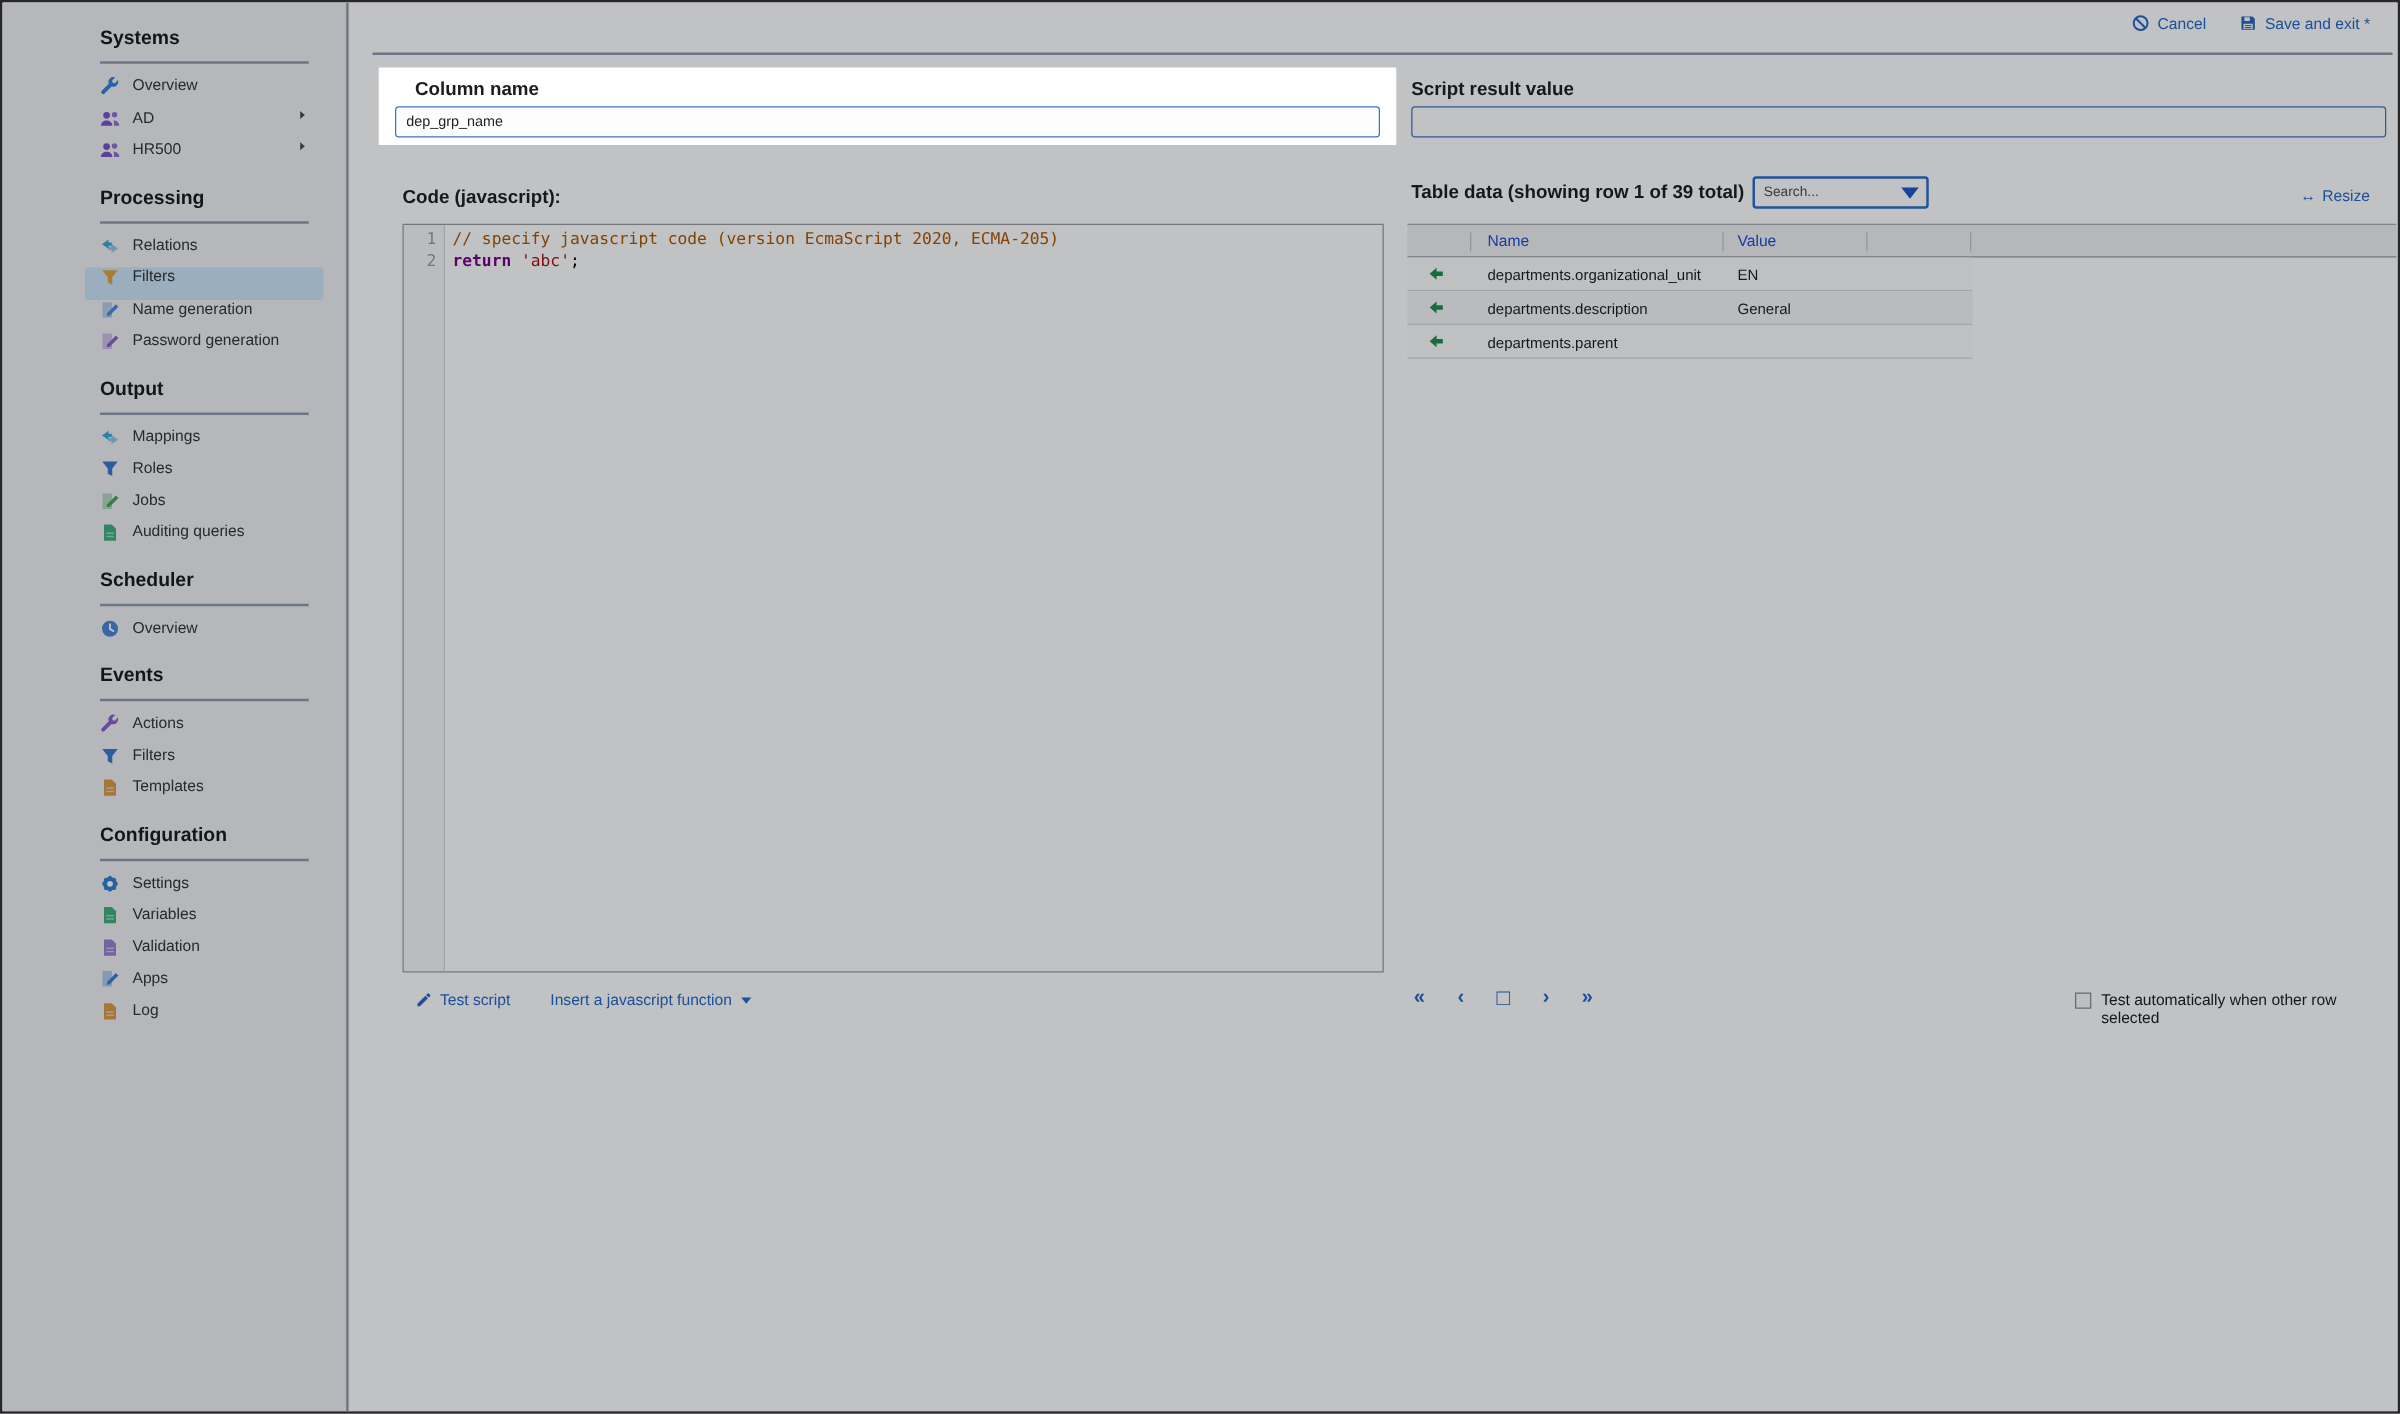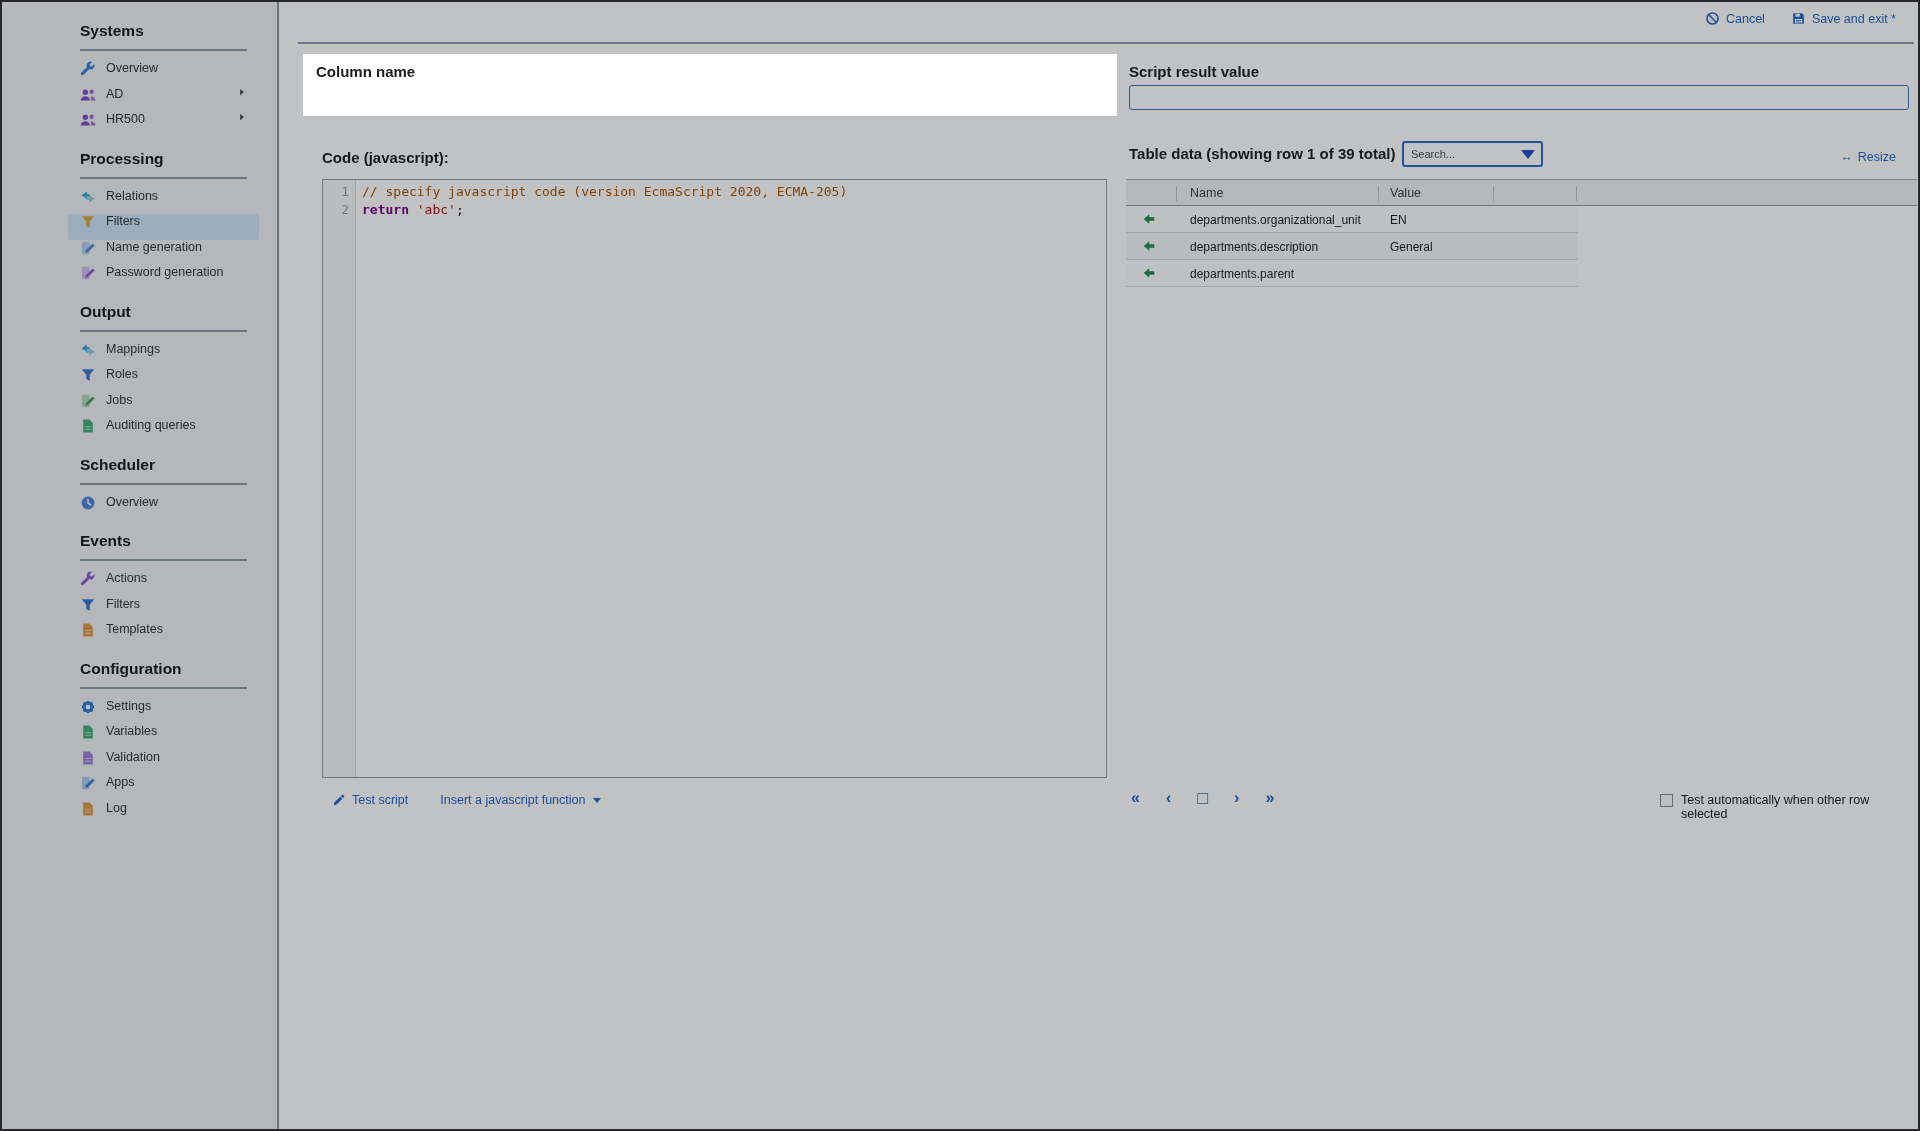--- a/index.html
+++ b/index.html
@@ -29,21 +29,21 @@
   .side-chevron svg{ width:10px; height:10px; }
   
   .main{ position:absolute; left:277px; top:0; right:0; bottom:0; background:#fff; }
   .top-rule{ position:absolute; left:19px; right:4px; top:40px; height:2px; background:#8c98ad; }
   .header-links{ position:absolute; top:9px; right:22px; display:flex; gap:26px; align-items:center; }
   .hlink{ display:flex; align-items:center; gap:6px; font-size:12.5px; color:#2268c8; cursor:pointer; }
   .hlink svg{ width:15px; height:15px; }
   .panel-label{ font-size:15px; font-weight:600; color:#1c1c1c; }
   
   .spotlight{ position:absolute; left:24px; top:52px; width:814px; height:62px; background:#ffffff; z-index:10; }
-  .spot-label{ position:absolute; left:13px; top:9px; }
+  .spot-label{ position:absolute; left:29px; top:9px; }
   .spot-input{
     position:absolute; left:13px; top:31px; width:788px; height:25px;
     border:1.5px solid #4173bf; border-radius:3px; background:#fdfdfd;
     font-family:"Liberation Sans",sans-serif; font-size:11.5px; color:#222; padding:0 8px; outline:none;
   }
   .sr-label{ position:absolute; left:850px; top:61px; }
   .sr-input{
     position:absolute; left:850px; top:83px; width:780px; height:25px;
     border:1.5px solid #4173bf; border-radius:3px; background:#ffffff; outline:none;
     font-family:"Liberation Sans",sans-serif; font-size:11.5px; padding:0 8px;
@@ -71,21 +71,21 @@
     display:flex; align-items:center; cursor:pointer;
   }
   .search-ph{ flex:1; font-size:11px; color:#4a4a4a; padding-left:7px; }
   .search-caret{ width:0; height:0; border-left:7px solid transparent; border-right:7px solid transparent; border-top:9px solid #1f55c8; margin-right:6px; }
   .resize-link{ position:absolute; right:22px; top:148px; display:flex; gap:5px; align-items:center; font-size:12.5px; color:#2268c8; cursor:pointer; }
   .resize-glyph{ font-weight:700; }
   .dtable{ position:absolute; left:847px; top:177px; width:791px; }
   .dt-header{
     position:relative; height:27px; background:#f0f0f2;
     border-top:1px solid #a8aeb8; border-bottom:1px solid #979da6;
-    font-size:12.5px; color:#404040;
+    font-size:12.5px; color:#1d4ed8;
   }
   .dt-header .hdiv{ position:absolute; top:6px; width:1px; height:15px; background:#c2c2c6; }
   .dt-header .hname{ position:absolute; left:64px; top:6px; }
   .dt-header .hvalue{ position:absolute; left:264px; top:6px; }
   .dt-row{
     position:relative; height:27px; width:452px;
     border-bottom:1px solid #d8d8dc; font-size:12px; color:#1b1b1b;
   }
   .dt-row:nth-child(odd){ background:#fdfdfe; }
   .dt-row:nth-child(even){ background:#f6f6f8; }
@@ -377,20 +377,21 @@
             <path fill="#2268c8" d="M5.2 9.6h5.6v.9H5.2zm0 1.8h5.6v.9H5.2z"></path>
           </svg>
         <span>Save and exit *</span>
       </div>
     </div>
 
     <div class="top-rule"></div>
 
     <div class="spotlight">
       <div class="panel-label spot-label">Column name</div>
+      <input class="spot-input" type="text" value="dep_grp_name" style="">
     </div>
 
     <div class="panel-label sr-label">Script result value</div>
     <input class="sr-input" type="text" value="" style="">
 
     <div class="panel-label code-label">Code (javascript):</div>
     <div class="editor">
       <div class="gutter" id="gutter">
           <div>1</div>
           <div>2</div>

